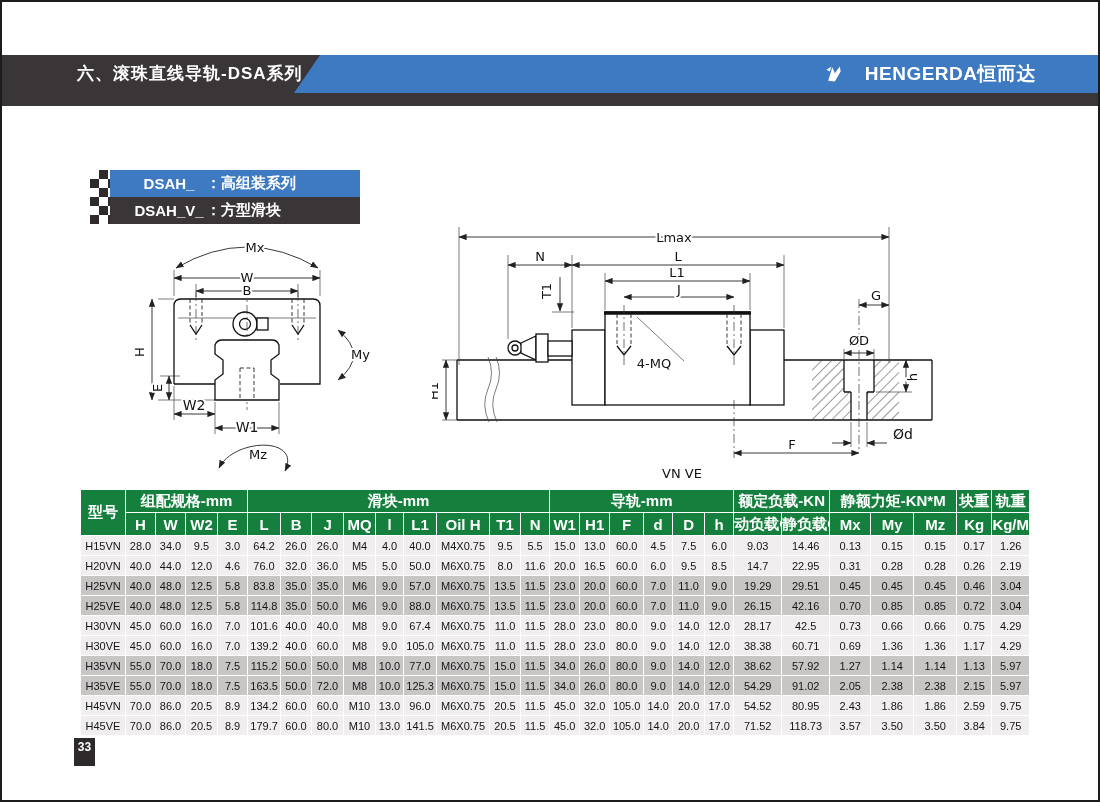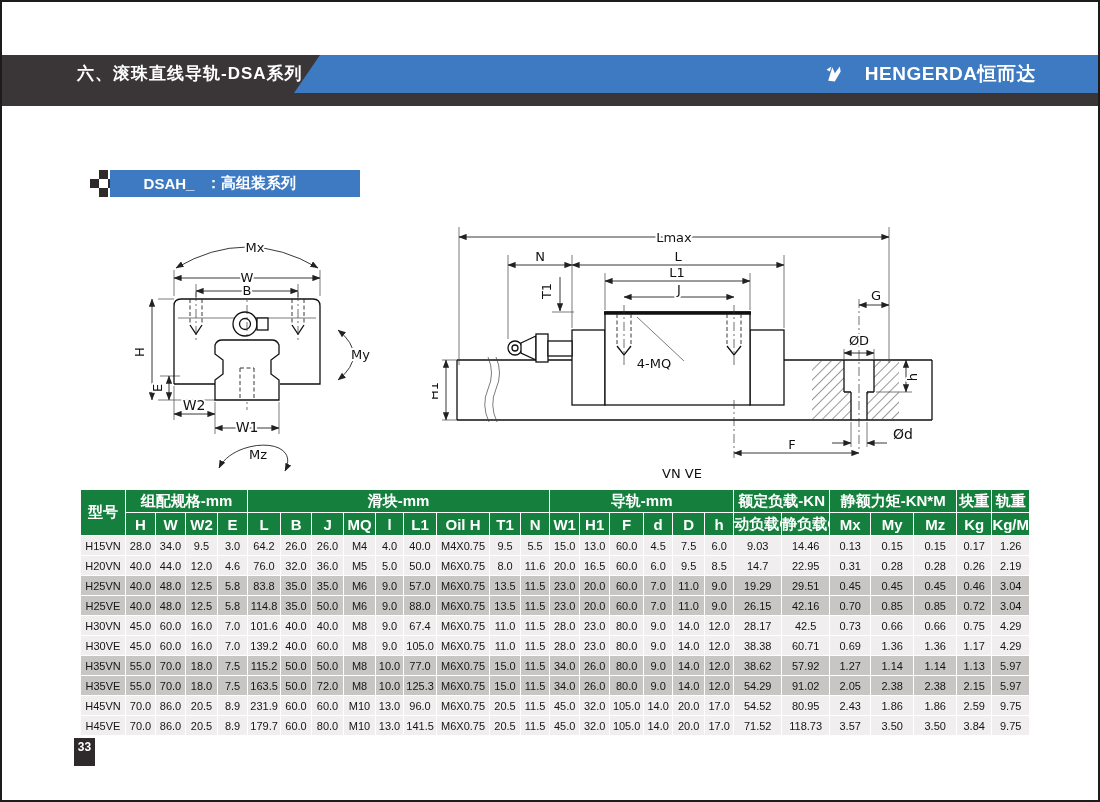--- a/index.html
+++ b/index.html
@@ -60,20 +60,24 @@
     </div>
   </div>
 
   <div class="series">
     <div class="checker"></div>
     <div class="rows">
       <div class="srow blue">
         <span class="code">DSAH_</span>
         <span>：高组装系列</span>
       </div>
+      <div class="srow dark">
+        <span class="code">DSAH_V_</span>
+        <span>：方型滑块</span>
+      </div>
     </div>
   </div>
 
   <svg class="diagram" style="left:120px;top:226px" width="300" height="250" viewBox="0 0 300 250">
     <defs>
       <marker id="fa" markerWidth="9" markerHeight="7" refX="8.5" refY="3.5" orient="auto-start-reverse">
         <path d="M0,0 L9,3.5 L0,7 Z" fill="#222"></path>
       </marker>
     </defs>
     <g>
@@ -533,21 +537,21 @@
           <td>2.38</td>
           <td>2.15</td>
           <td>5.97</td>
         </tr>
         <tr class="light">
           <td>H45VN</td>
           <td>70.0</td>
           <td>86.0</td>
           <td>20.5</td>
           <td>8.9</td>
-          <td>231.9</td>
+          <td>134.2</td>
           <td>60.0</td>
           <td>60.0</td>
           <td>M10</td>
           <td>13.0</td>
           <td>96.0</td>
           <td>M6X0.75</td>
           <td>20.5</td>
           <td>11.5</td>
           <td>45.0</td>
           <td>32.0</td>

